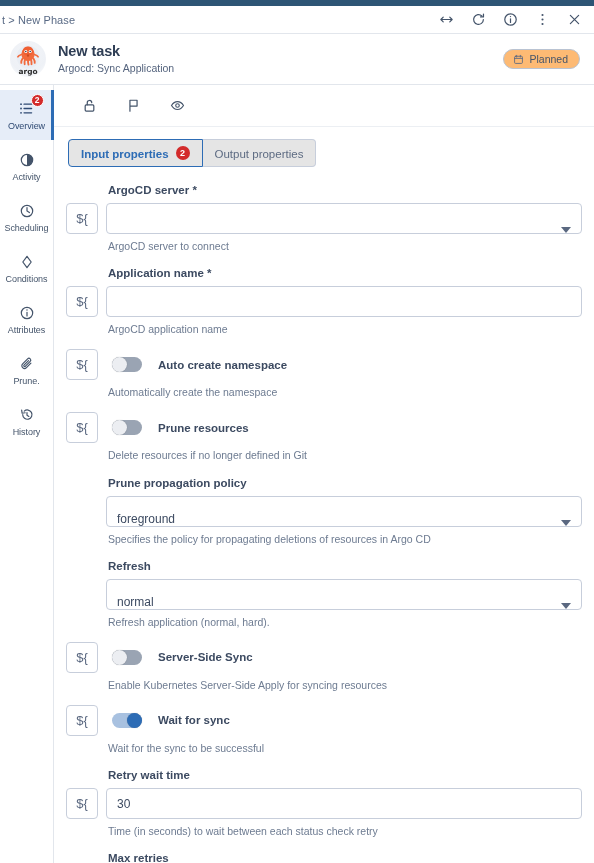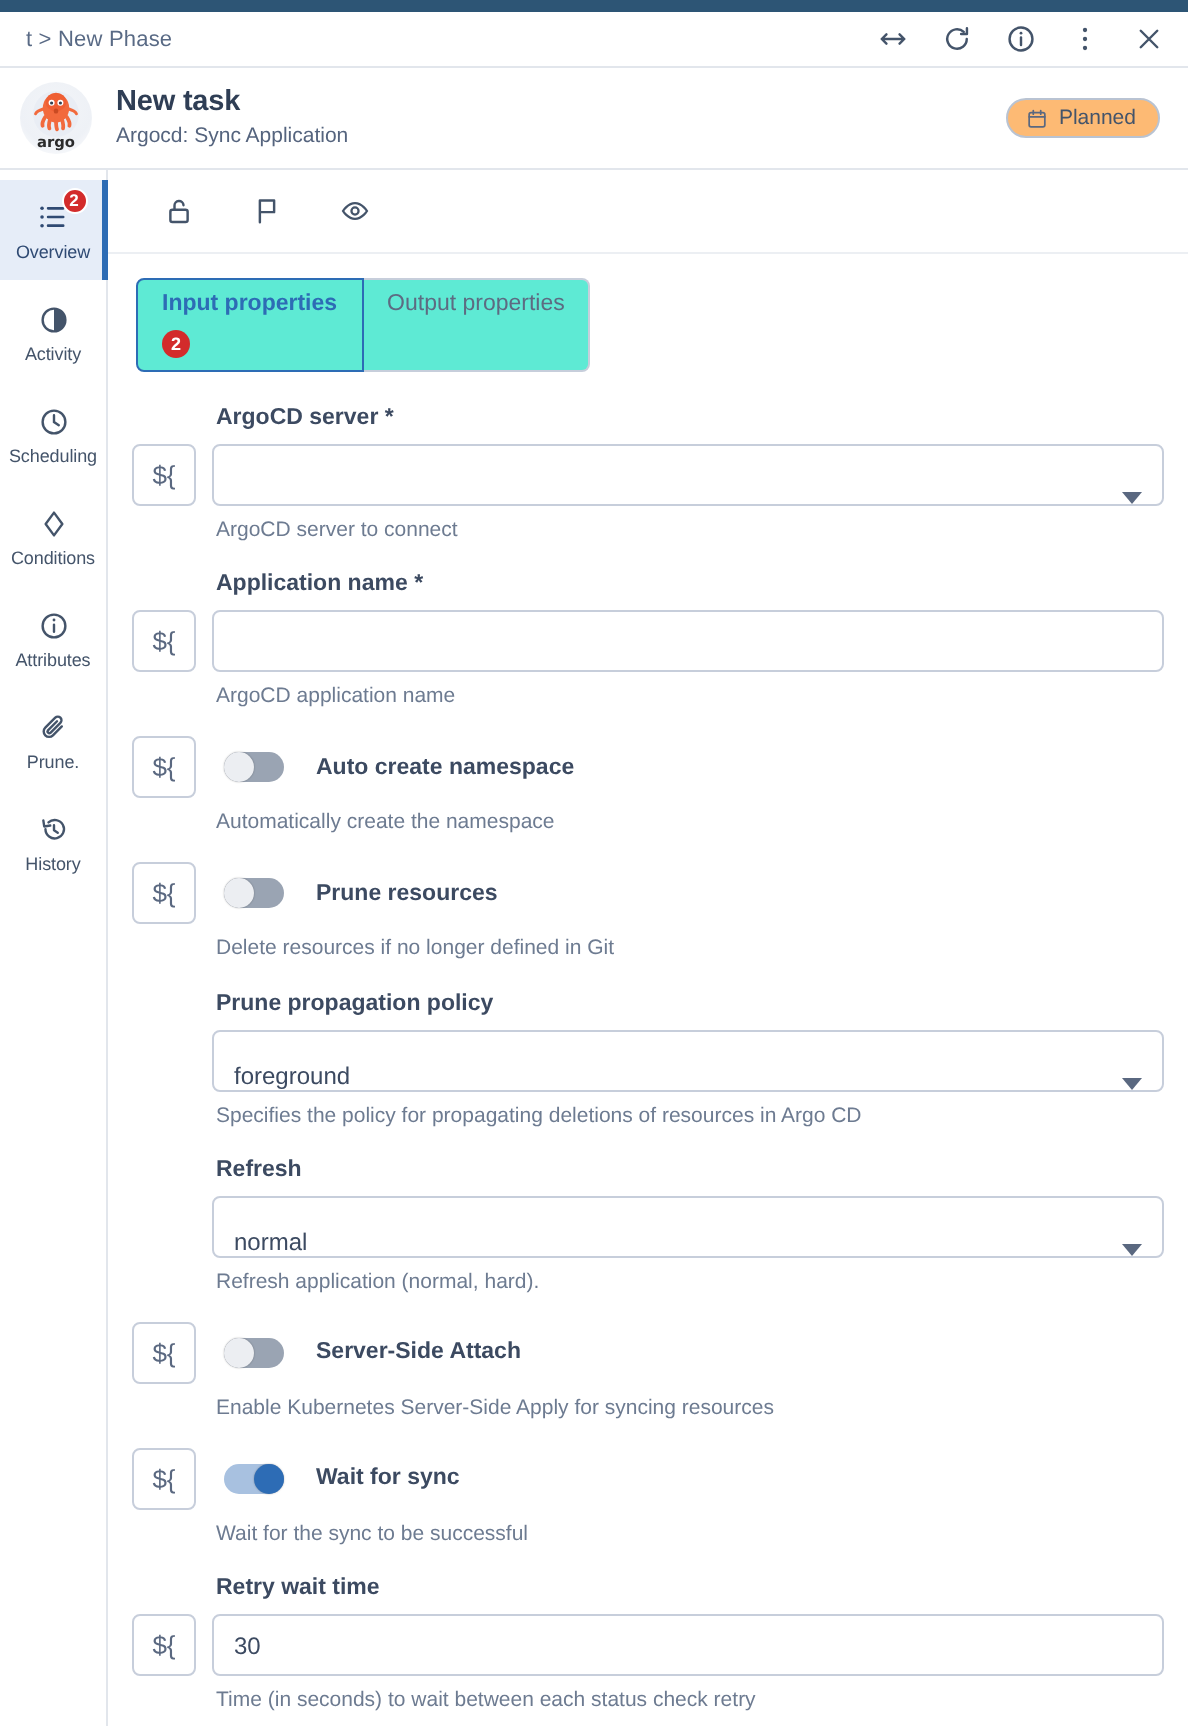--- a/index.html
+++ b/index.html
@@ -19,21 +19,21 @@
     background: #2d5575;
   }
 
   
   .win-bar {
     height: 28px;
     background: #ffffff;
     border-bottom: 1px solid #e2e6ec;
     display: flex;
     align-items: center;
-    padding: 0 12px 0 13px;
+    padding: 0 12px 0 2px;
   }
   .breadcrumb {
     font-size: 11px;
     color: #596a85;
     letter-spacing: .1px;
     white-space: nowrap;
   }
   .win-actions {
     margin-left: auto;
     display: flex;
@@ -188,28 +188,27 @@
     flex: none;
   }
   .seg {
     display: inline-flex;
     border-radius: 4px;
   }
   .seg-tab {
     font-size: 11.5px;
     padding: 6px 12px;
     border: 1px solid #c7cedb;
-    background: #5eead4;
+    background: #e5e5e5;
     color: #5d6b82;
     cursor: pointer;
     display: flex;
-    align-items: flex-start;
+    align-items: flex-end;
     gap: 7px;
     white-space: nowrap;
-    flex-direction: column;
   }
   .seg-tab:first-child { border-radius: 4px 0 0 4px; }
   .seg-tab:last-child  { border-radius: 0 4px 4px 0; border-left: none; }
   .seg-tab.active {
     border: 1px solid #2d6cb5;
     color: #2d6cb5;
     font-weight: bold;
     z-index: 2;
   }
   .tab-badge {
@@ -582,21 +581,21 @@
         </div>
         <div class="helper">Refresh application (normal, hard).</div>
       </div>
 
       <div class="field">
         <div class="ctrl-row toggle-row">
           <div class="var-btn">${</div>
           <div class="switch">
               <span class="knob"></span>
             </div>
-          <div class="toggle-label">Server-Side Attach</div>
+          <div class="toggle-label">Server-Side Sync</div>
         </div>
         <div class="helper">Enable Kubernetes Server-Side Apply for syncing resources</div>
       </div>
 
       <div class="field">
         <div class="ctrl-row toggle-row">
           <div class="var-btn">${</div>
           <div class="switch on">
               <span class="knob"></span>
             </div>

